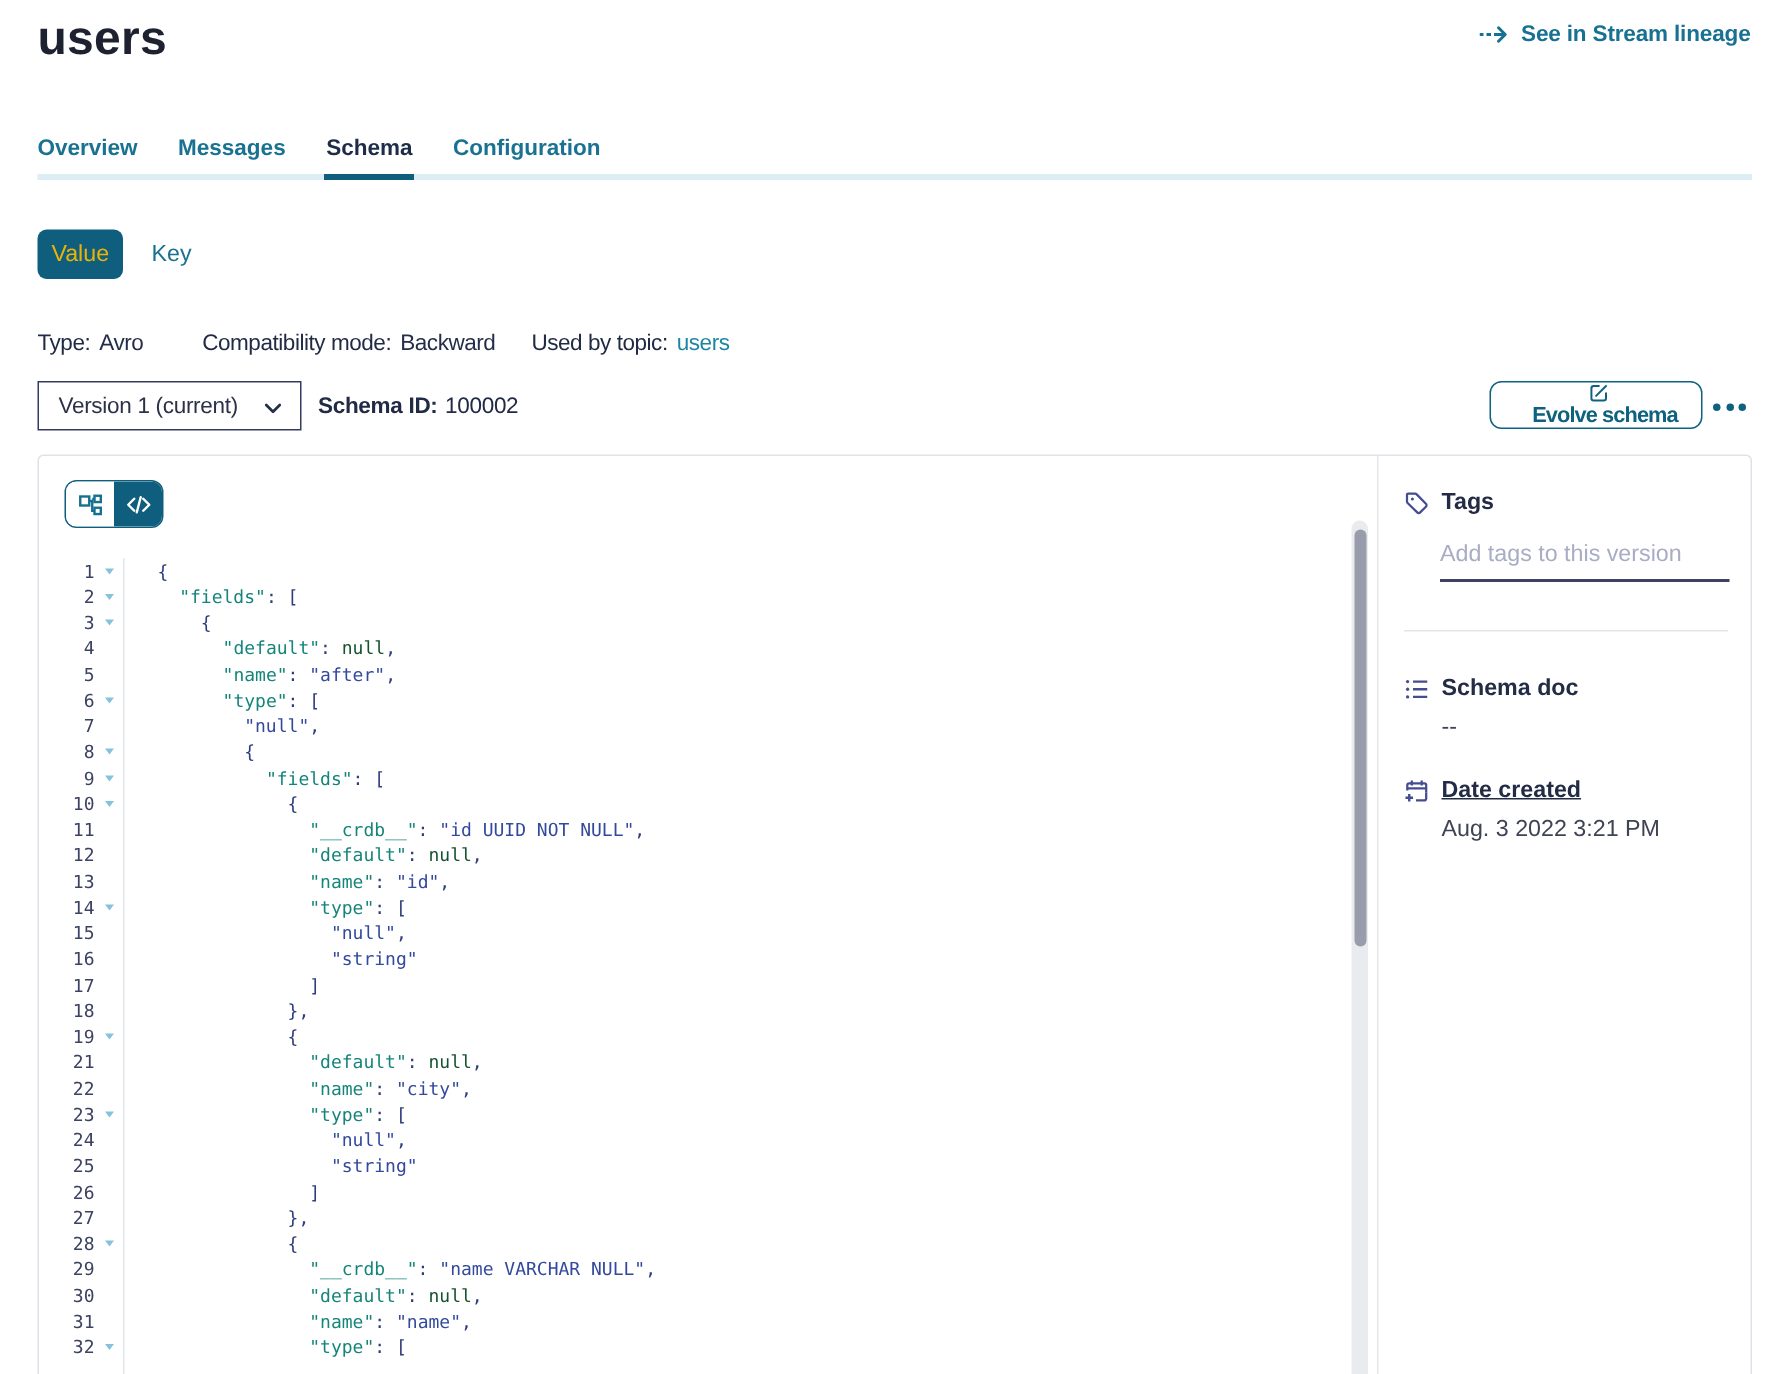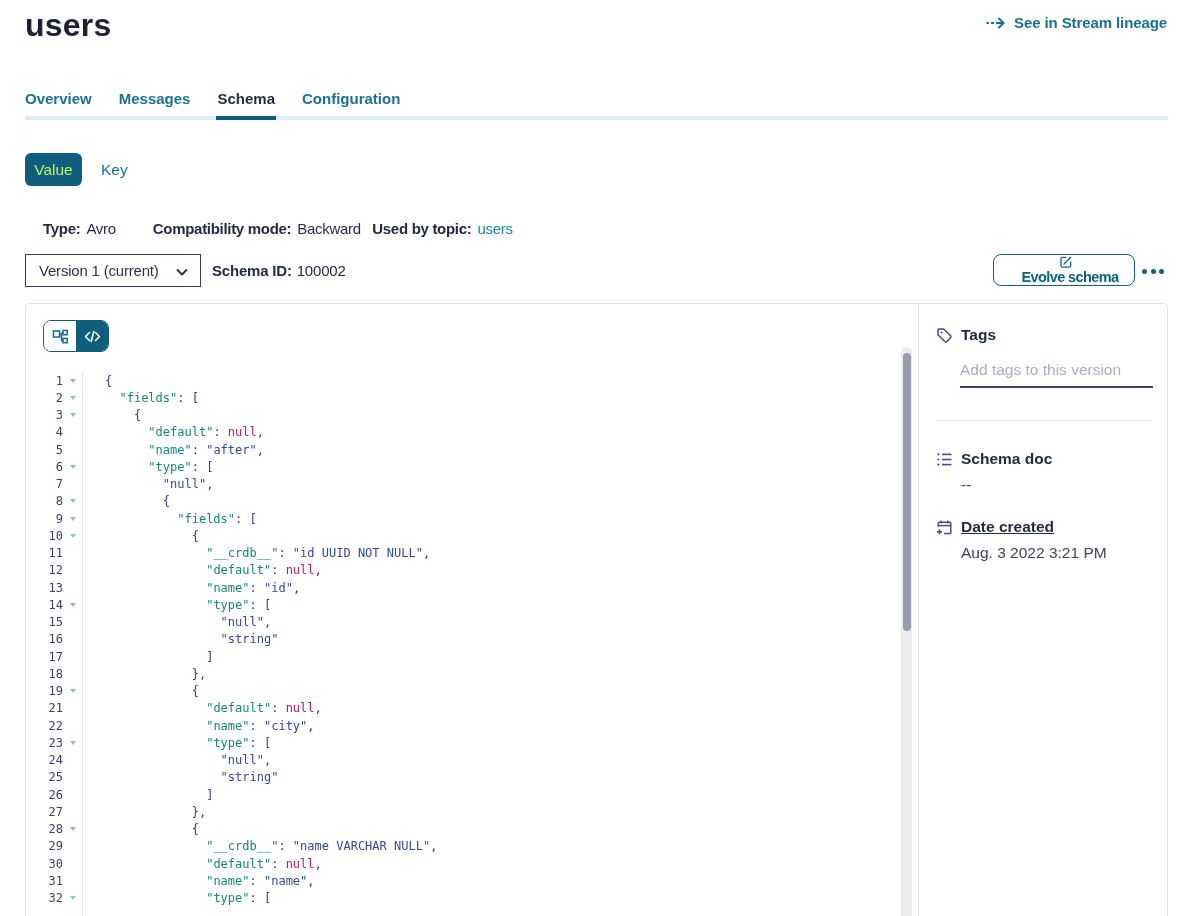--- a/index.html
+++ b/index.html
@@ -17,27 +17,27 @@
   
   .tabs { position:absolute; left:25px; top:88px; right:21px; height:32px; display:flex; gap:27px; align-items:flex-start; }
   .tabs .strip { position:absolute; left:0; right:0; bottom:0; height:4px; background:#dcedf4; }
   .tab { position:relative; display:inline-block; height:28px; line-height:22px; font-size:15px; font-weight:700; color:#1a7292; cursor:pointer; }
   .tab.active { color:#1d2c49;text-align:right; }
   .tab.active .bar { position:absolute; left:-1px; right:-1px; top:28px; height:4px; background:#0f5e7e; z-index:2; }
 
   
   .vk { position:absolute; left:25px; top:153px; height:33px; display:flex; align-items:center; }
   .vk .valbtn { height:33px; width:57px; padding:0; border:none; border-radius:6px;
-                background:#0f5e7e; color:#bef264; font-size:15.5px; font-family:inherit; cursor:pointer; }
+                background:#0f5e7e; color:#eab308; font-size:15.5px; font-family:inherit; cursor:pointer; }
   .vk .keybtn { height:33px; padding:0 10px; margin-left:9px; border:none; background:transparent;
                 color:#1a7292; font-size:15.5px; font-family:inherit; cursor:pointer; }
 
   
   .meta { position:absolute; left:25px; top:220px; height:18px; font-size:15px; letter-spacing:-.3px; color:#252e49; }
-  .meta b { font-weight:700; color:#222b45;margin-left:18px; }
+  .meta b { font-weight:400; color:#222b45; }
   .meta .grp { position:absolute; top:0; white-space:nowrap; } .meta .g1 { left:0; } .meta .g2 { left:109.8px; } .meta .g3 { left:329.3px; }
   .meta .lbl { margin-right:6px; }
   .meta a.topic { color:#1d86a5; text-decoration:none; cursor:pointer; }
 
   
   .vrow { position:absolute; left:25px; top:254px; right:21px; height:33px; }
   .select { position:absolute; left:0; top:0; width:176px; height:33px; border:1.4px solid #333b5e;
             border-radius:0; background:#fff; display:flex; align-items:center; cursor:pointer; }
   .select .sel-txt { margin-left:13px; font-size:15px; letter-spacing:-.2px; color:#2b3147; }
   .select svg { position:absolute; right:10px; top:9px; }
@@ -67,21 +67,21 @@
   .row { display:flex; height:17.25px; align-items:center; }
   .ln { width:37px; text-align:right; font-family:"DejaVu Sans Mono", monospace; font-size:12px;
         color:#3c4261; flex:none; }
   .foldc { width:19px; flex:none; display:flex; align-items:center; justify-content:center; }
   .tri { width:0; height:0; border-left:3.5px solid transparent; border-right:3.5px solid transparent;
          border-top:4.5px solid #85c3dc; cursor:pointer; }
   .codetext { font-family:"DejaVu Sans Mono", monospace; font-size:12px; white-space:pre;
               padding-left:23px; color:#2f3c7e; }
   .tok-k { color:#15857b; }
   .tok-s { color:#32499d; }
-  .tok-n { color:#be185d;margin-top:16px; }
+  .tok-n { color:#14532d;margin-top:16px; }
   .tok-p { color:#2f3c7e; }
 
   
   .sbar { position:absolute; left:875px; top:43px; bottom:0; width:11px; background:#eaebef;
           border-radius:6px 6px 0 0; }
   .sthumb { position:absolute; left:1.5px; top:6px; width:8px; height:278px; border-radius:4px;
             background:#999caa; cursor:pointer; }
 
   
   .side { position:absolute; left:892px; top:0; width:250px; bottom:0; border-left:1px solid #e3e5ea; }

